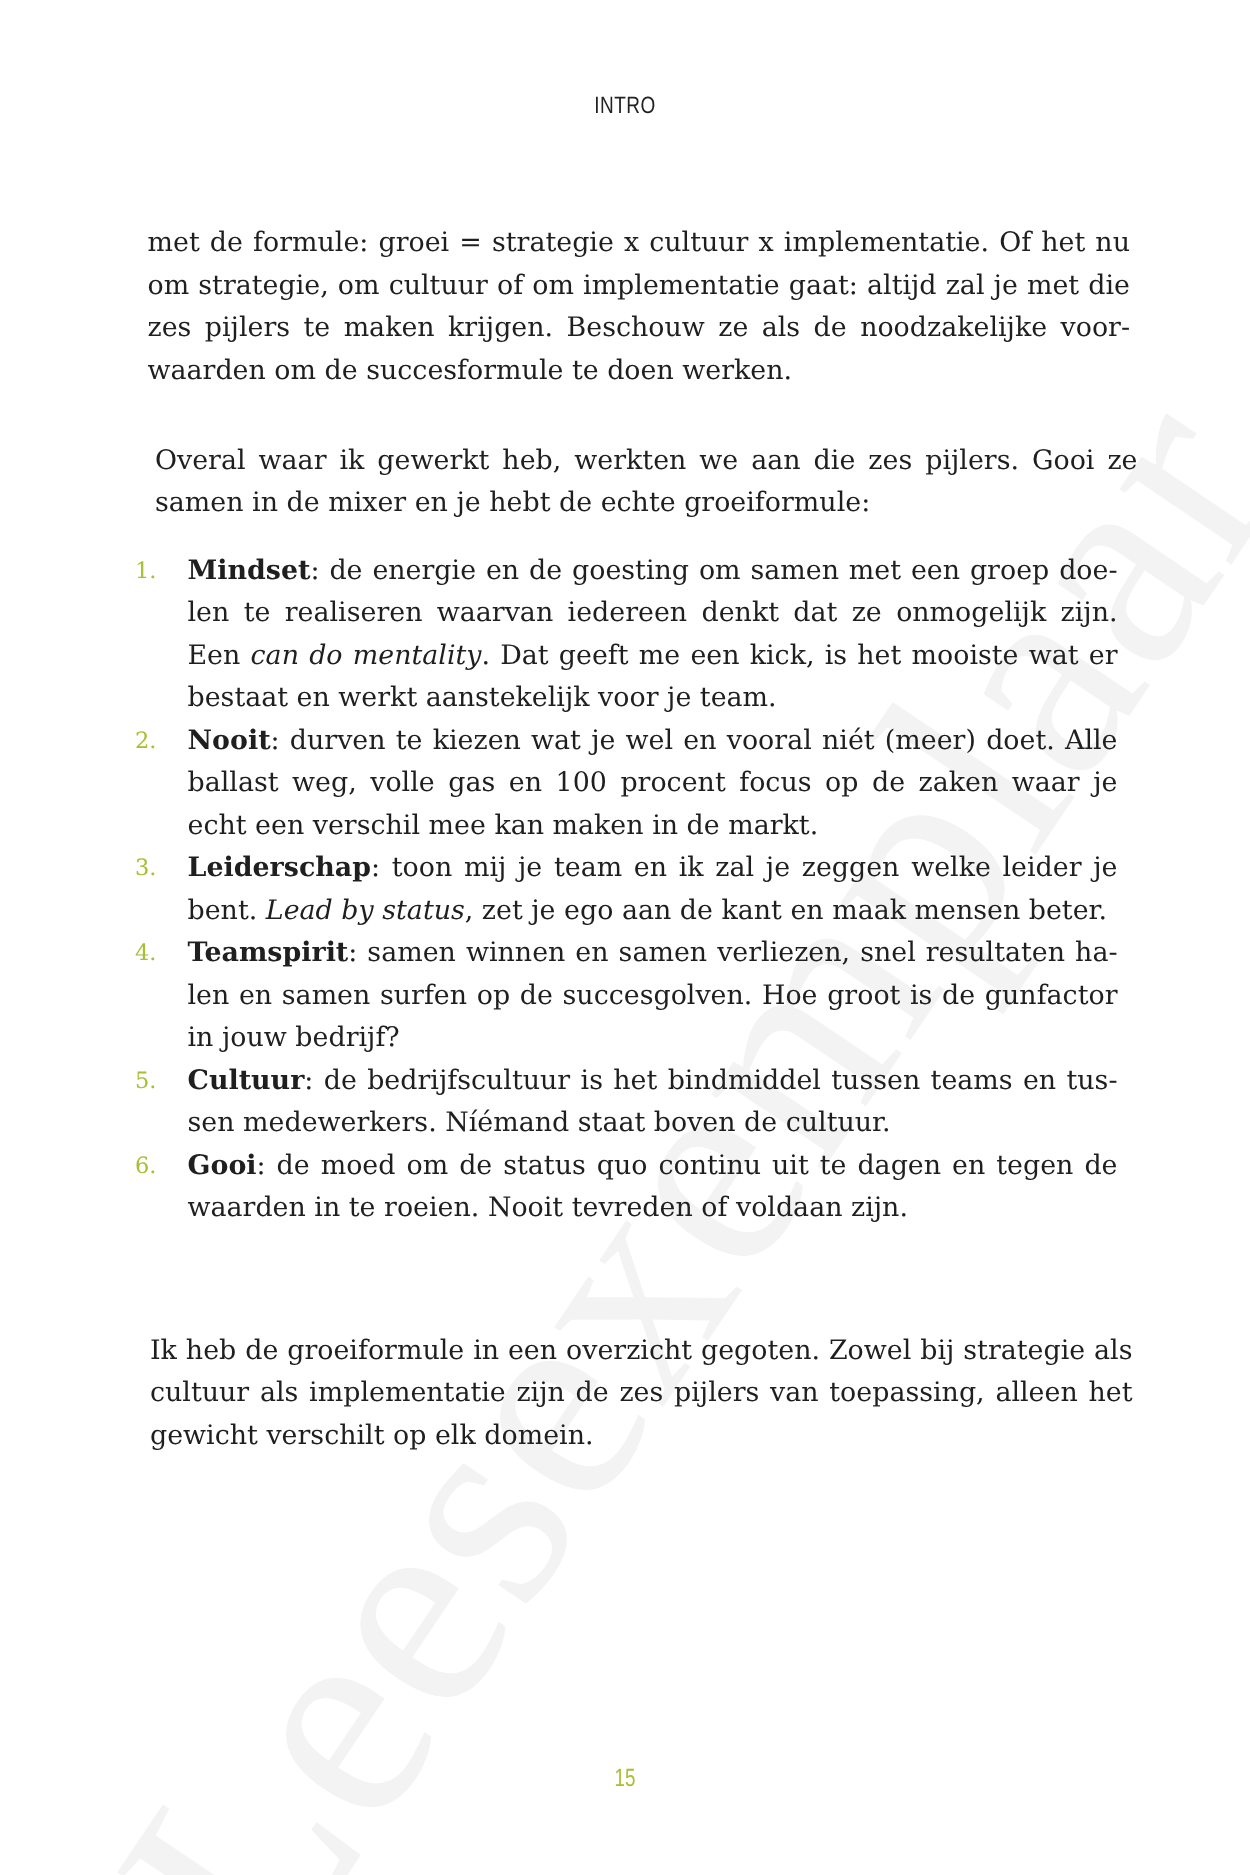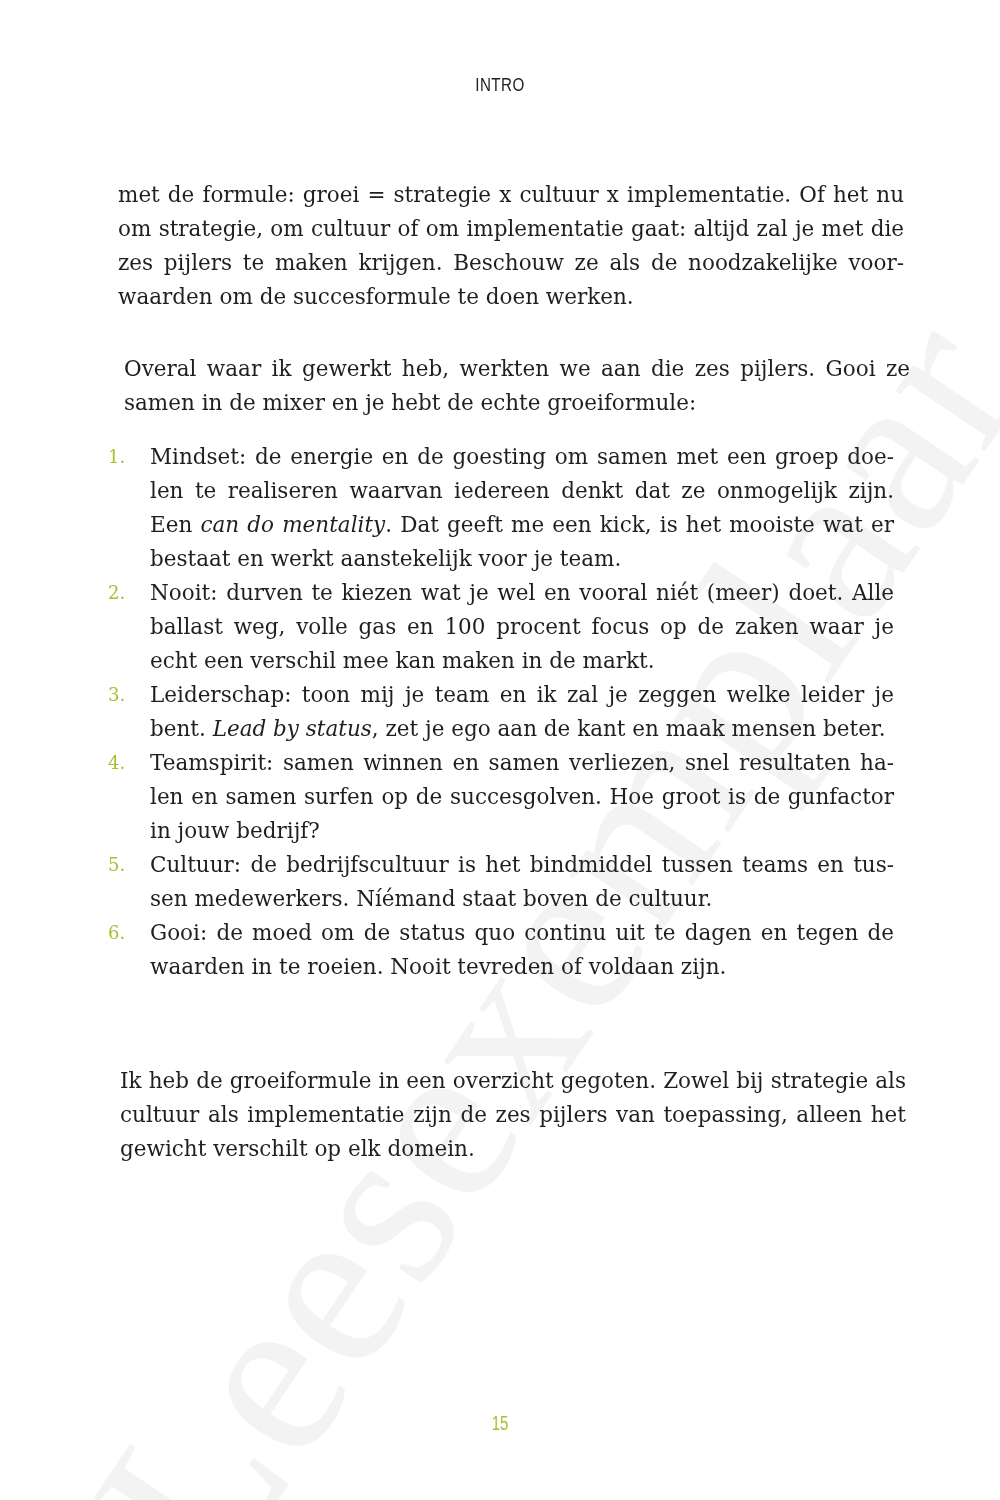--- a/index.html
+++ b/index.html
@@ -60,21 +60,21 @@
       position: relative;
       padding-left: 42px;
     }
     .list .num {
       position: absolute;
       left: 0;
       top: 0;
       color: #a5c032;
       font-size: 18px;
     }
-    .list strong { font-weight: normal; }
+    .list strong { font-weight: bold; }
     .list em { font-style: italic; }
     .page-number {
       position: absolute;
       top: 1412px;
       left: 0;
       width: 1000px;
       text-align: center;
       font-family: "Liberation Sans", sans-serif;
       font-size: 20px;
       color: #a5c032;

